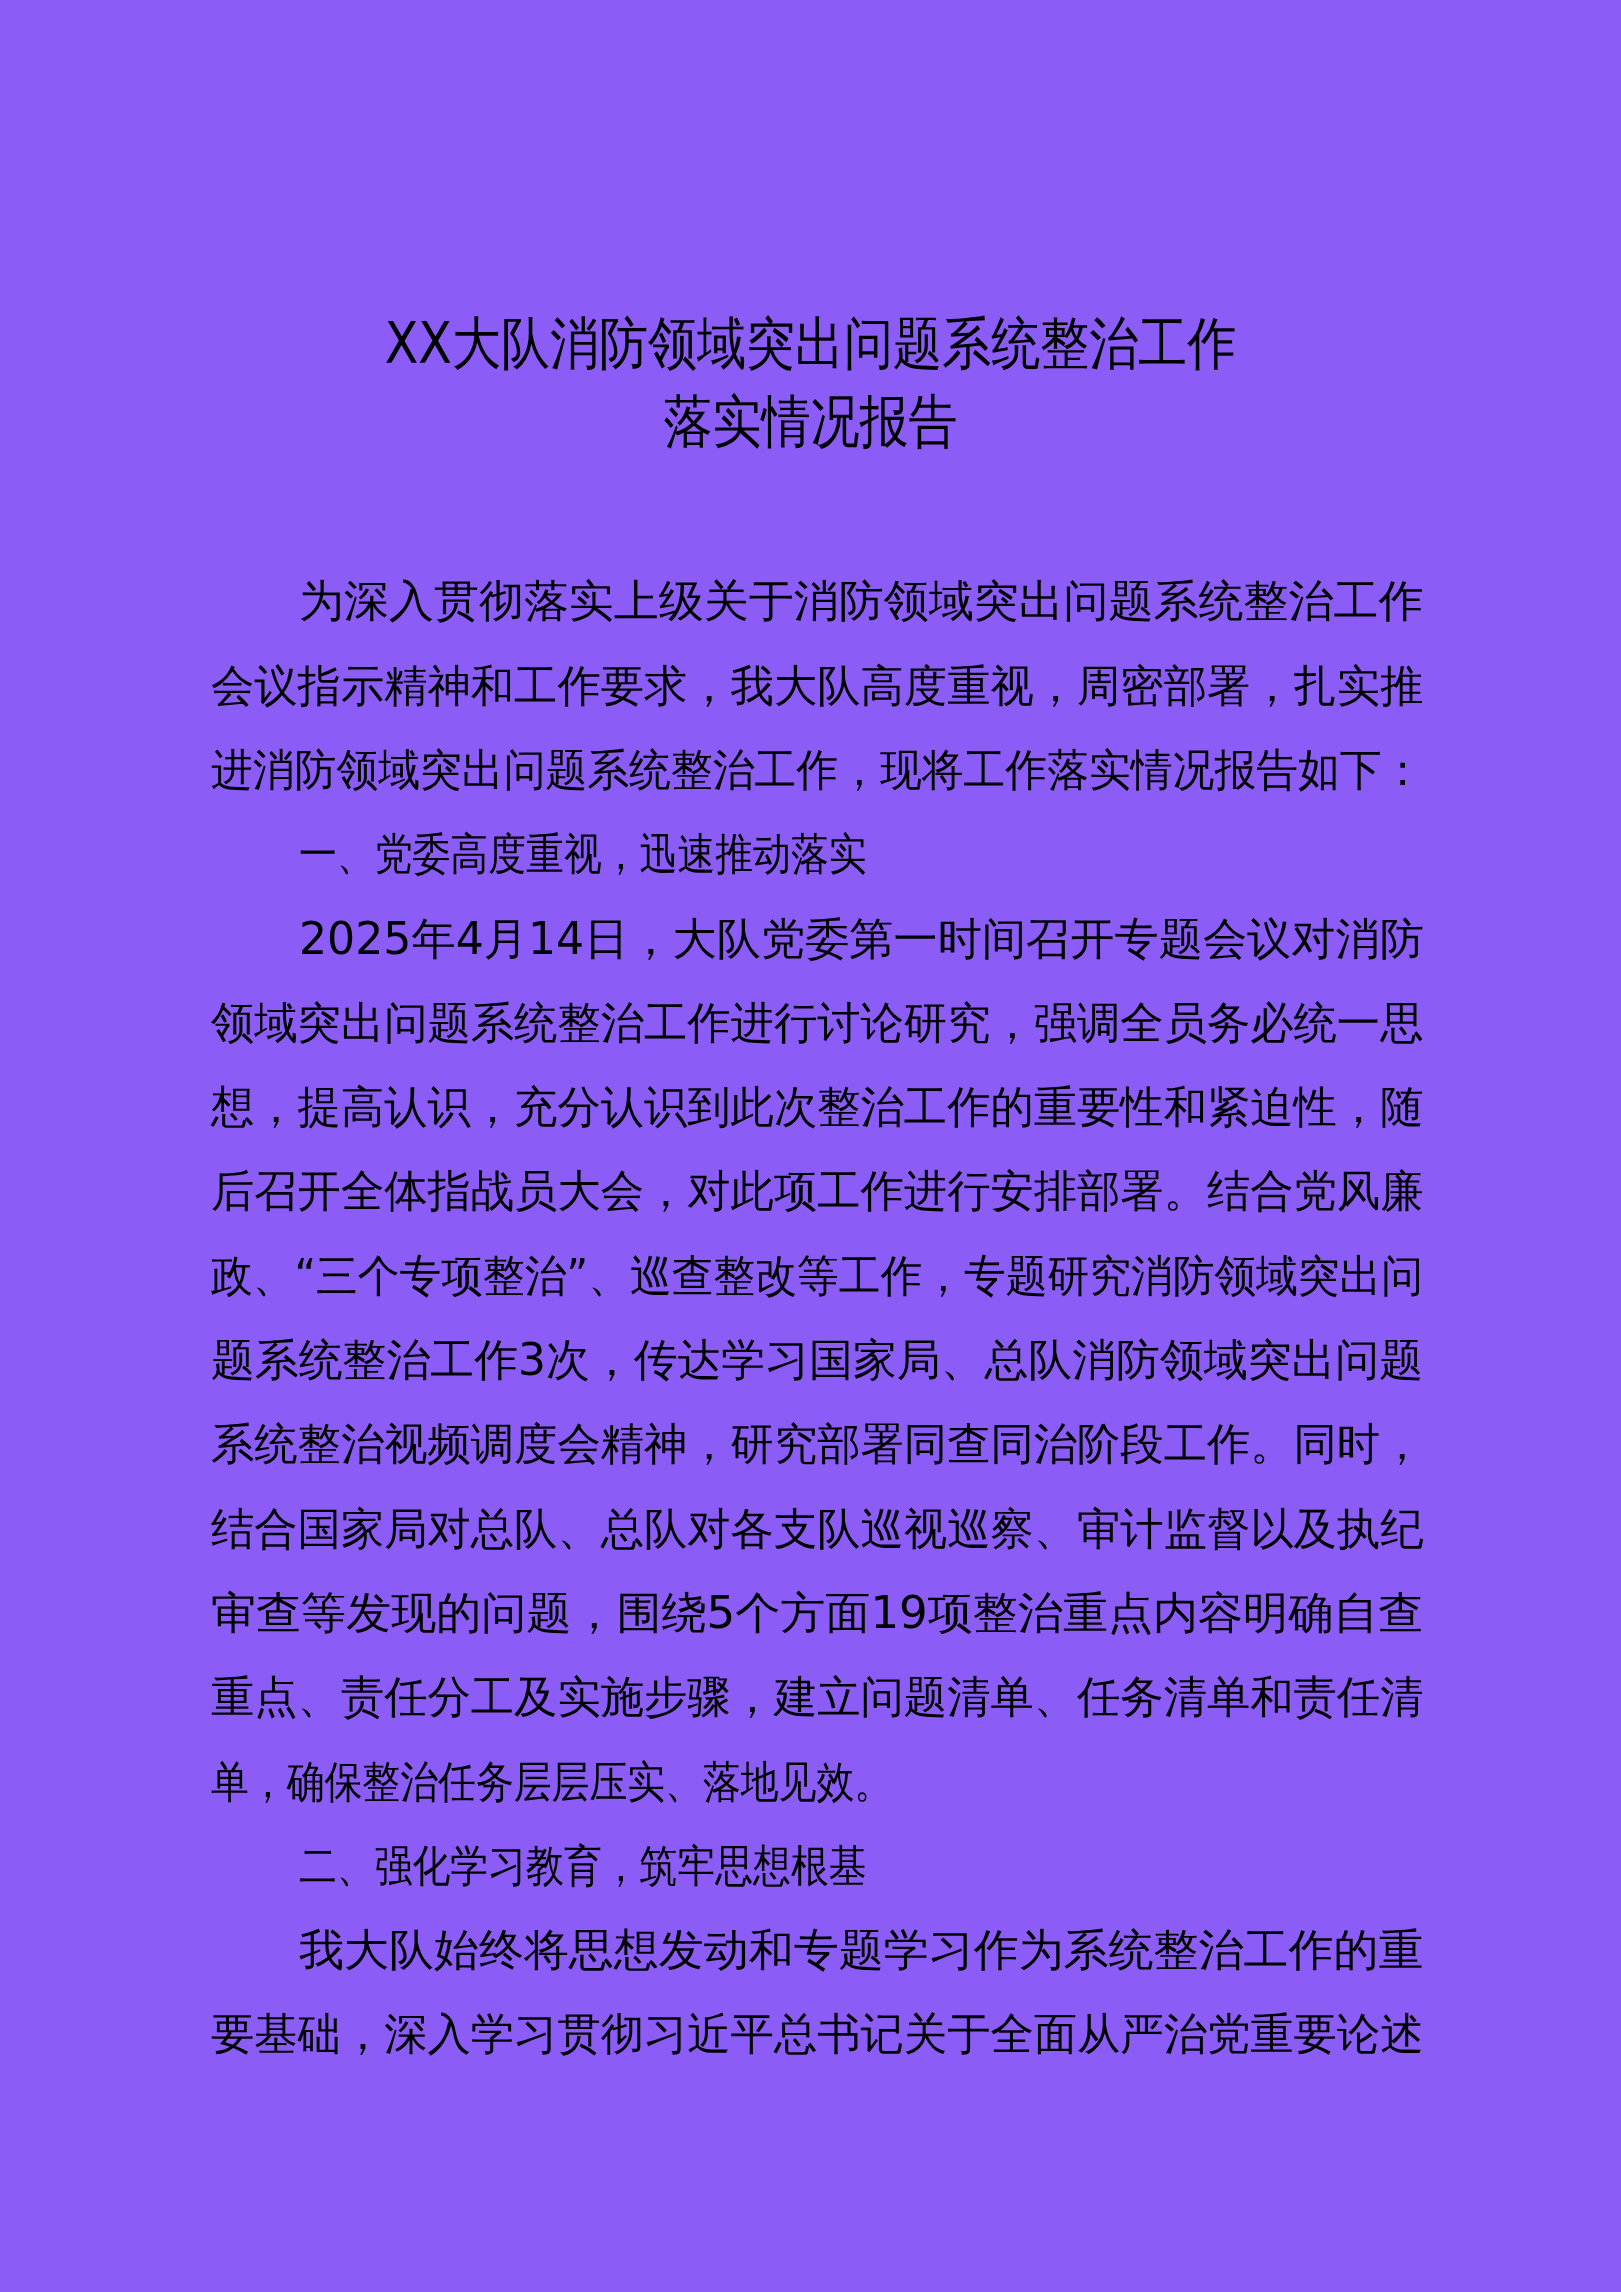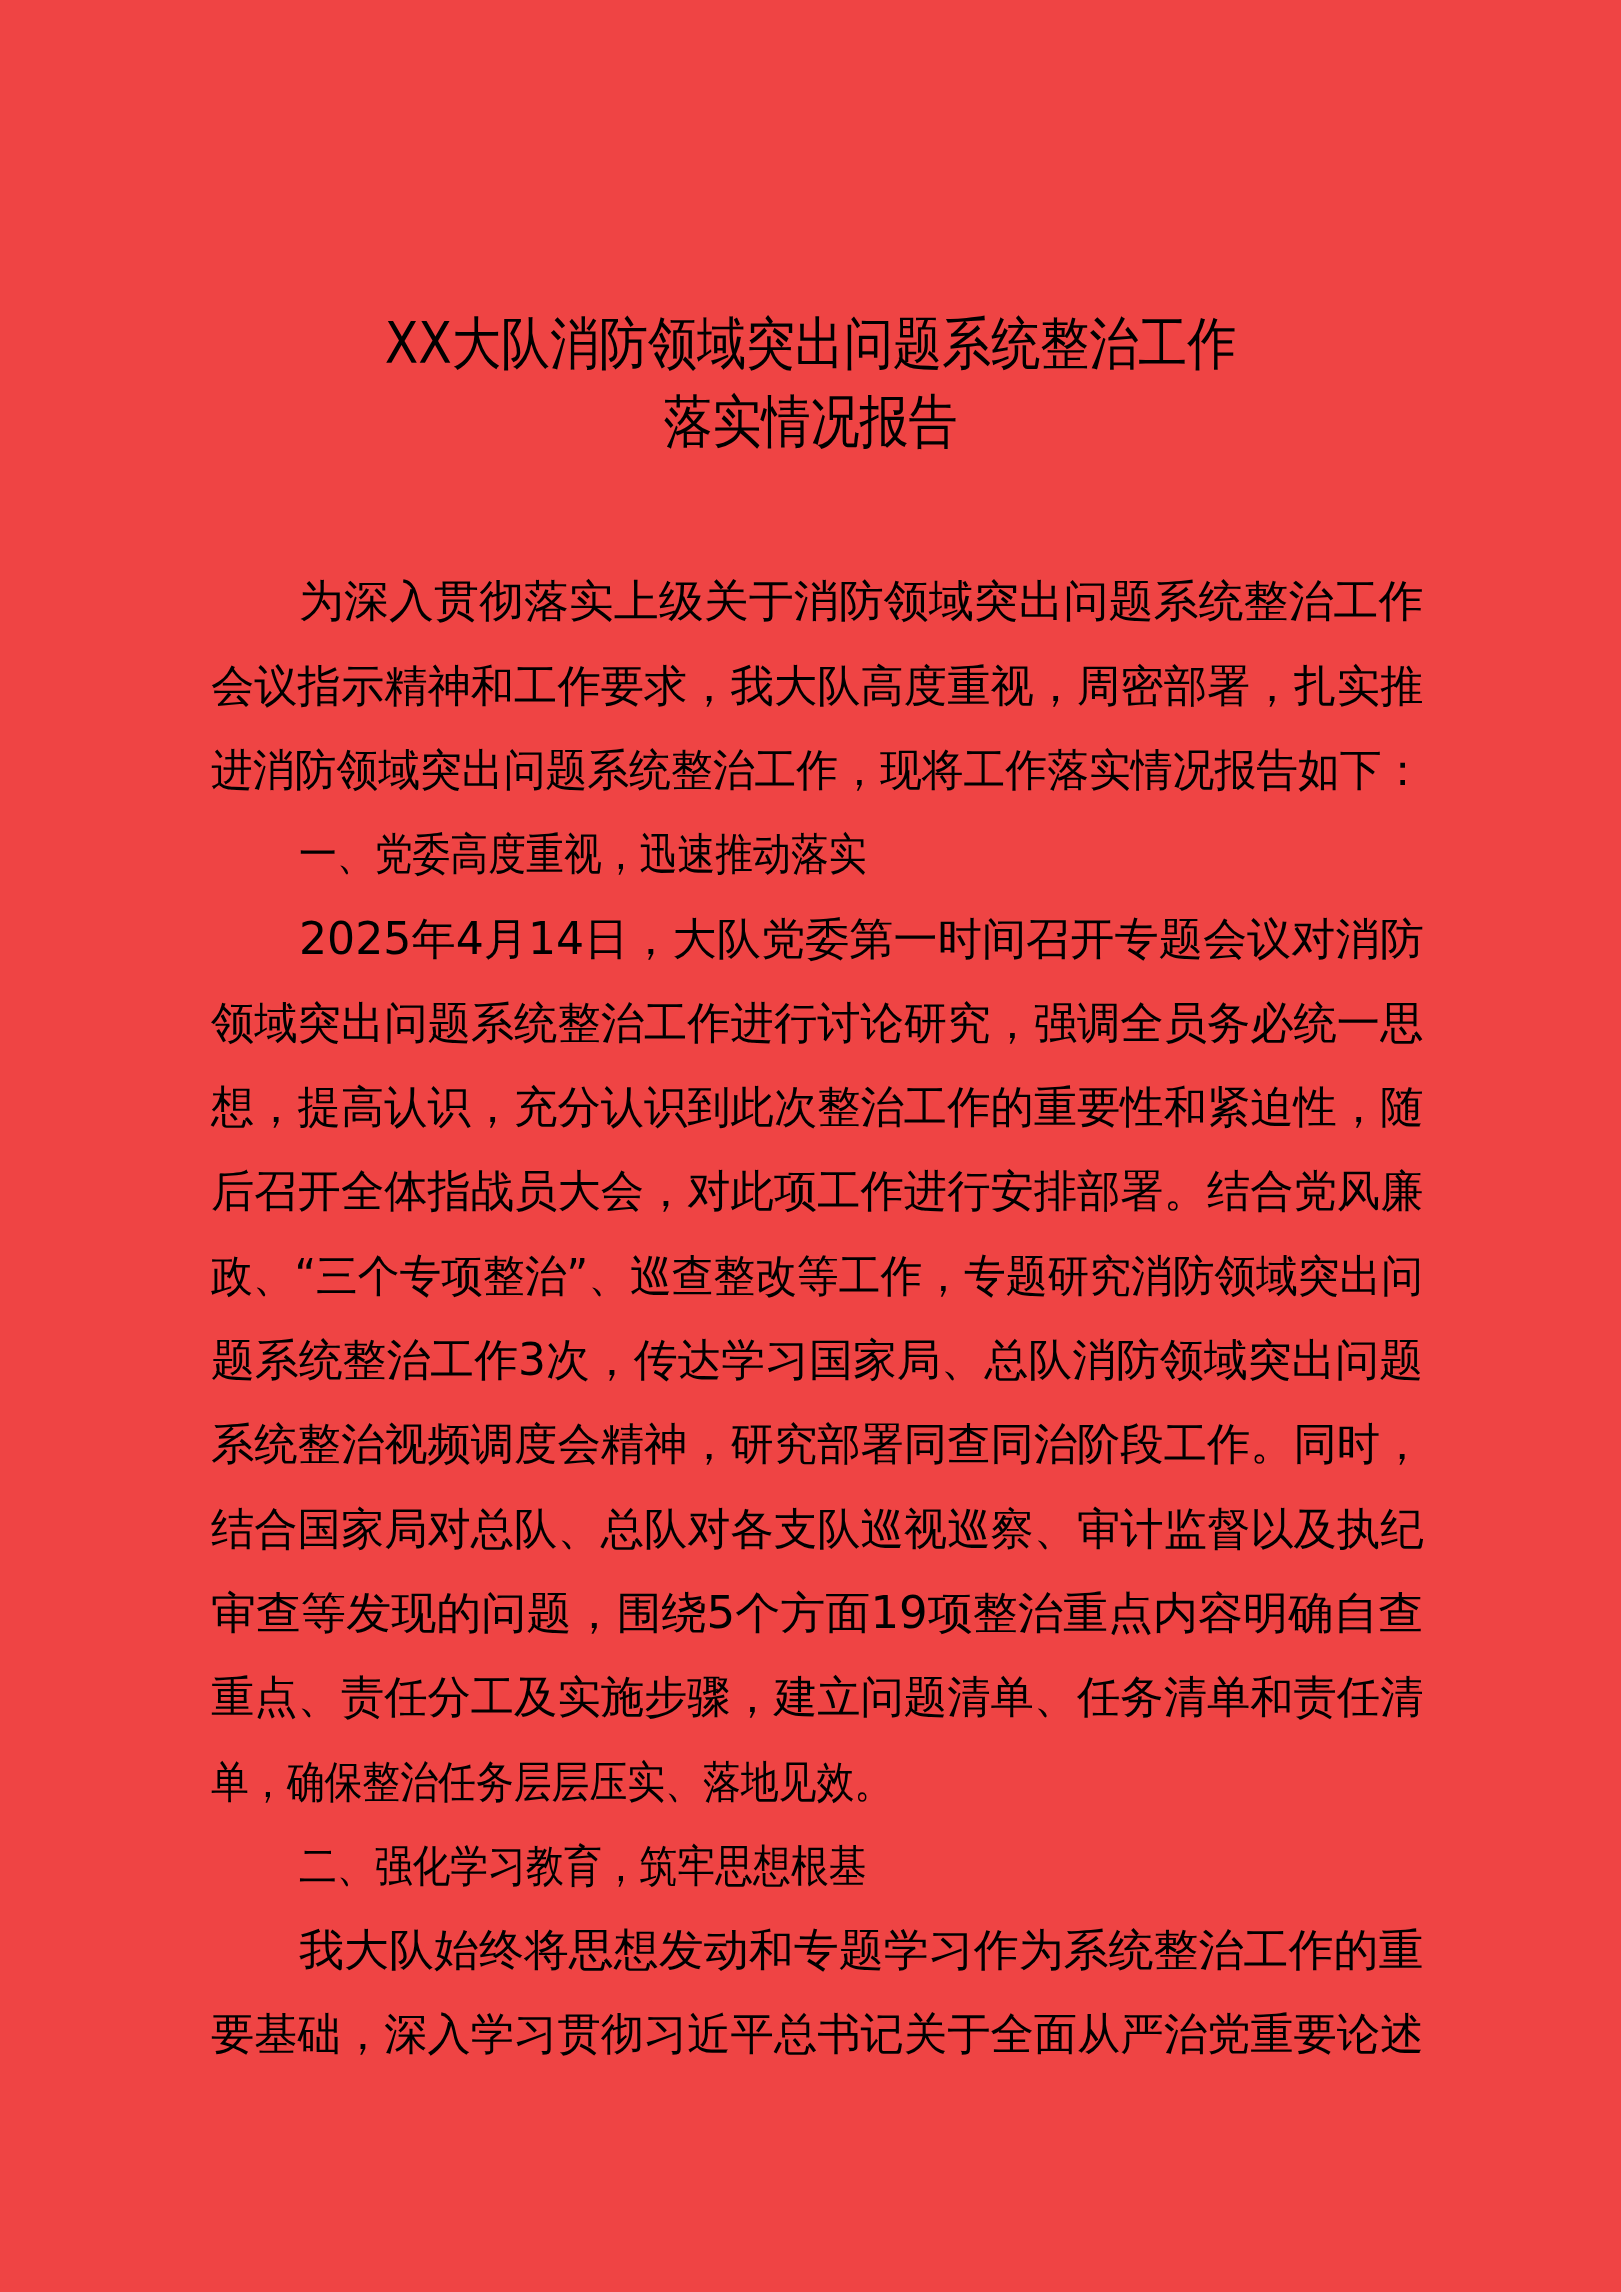--- a/index.html
+++ b/index.html
@@ -13,21 +13,21 @@
       position: relative;
       overflow: hidden;
       color: #000000;
       font-family: "DejaVu Sans", "Liberation Sans", sans-serif;
     }
     .page {
       position: absolute;
       left: 0; top: 0;
       width: 1621px;
       height: 2293px;
-      background: #ef4444;
+      background: #8b5cf6;
     }
     .title {
       position: absolute;
       left: 0;
       width: 1621px;
       text-align: center;
       font-size: 57px;
       line-height: 78px;
       font-weight: normal;
       letter-spacing: 0px;

